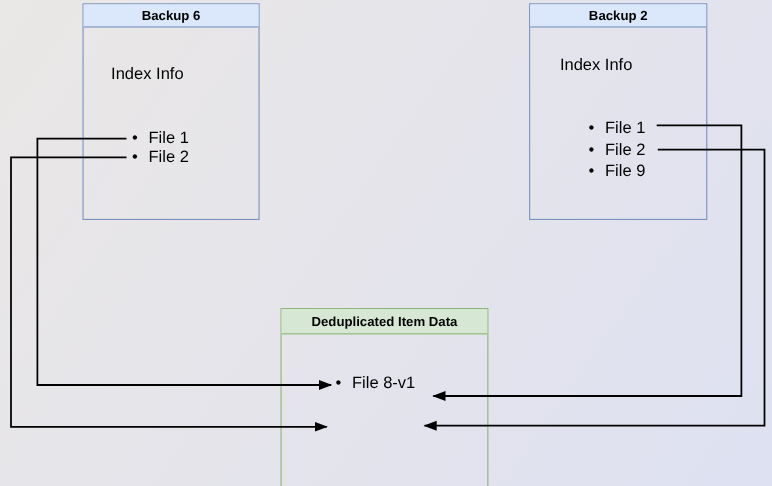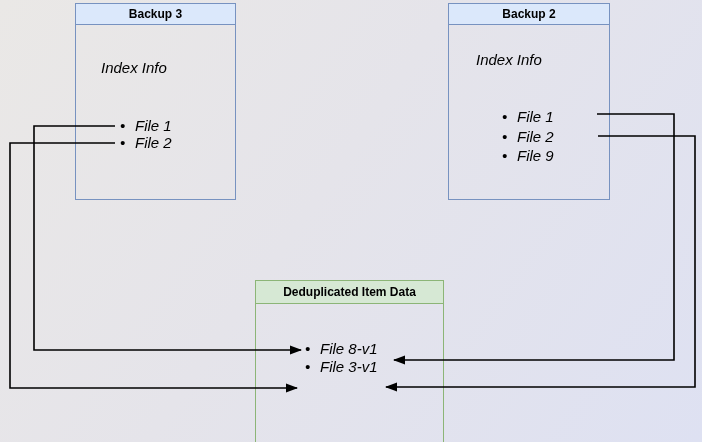--- a/index.html
+++ b/index.html
@@ -19,21 +19,20 @@
     background: linear-gradient(125deg, #eae8e6 0%, #e5e4ea 45%, #dee1f2 100%);
   }
   .node {
     position: absolute;
     box-sizing: border-box;
     background: transparent;
   }
   .node .body-area {
     position: absolute;
     inset: 0;
-    font-style: italic;
   }
   .node-header {
     box-sizing: border-box;
     width: 100%;
     text-align: center;
     font-weight: bold;
     font-size: 12px;
     color: #000;
     display: flex;
     align-items: center;
@@ -75,21 +74,21 @@
   ul.file-list li::before {
     content: "\2022";
     display: inline-block;
     width: 15px;
     font-size: 15px;
   }
   #backup1 { left: 75px; top: 3px; width: 161px; height: 197px; }
   #backup1 .subtitle { left: 25px; top: 55px; }
   #backup1 ul.file-list { left: 44px; top: 113px; line-height: 17px; }
 
-  #backup2 { left: 448px; top: 3px; width: 162px; height: 197px; }
+  #backup2 { left: 481px; top: 3px; width: 162px; height: 197px; }
   #backup2 .subtitle { left: 27px; top: 47px; }
   #backup2 ul.file-list { left: 53px; top: 103px; line-height: 19.5px; }
 
   #dedup { left: 255px; top: 280px; width: 189px; height: 197px; }
   #dedup ul.file-list { left: 49px; top: 59px; line-height: 17.5px; }
 
   svg.connectors {
     position: absolute;
     left: 0;
     top: 0;
@@ -102,21 +101,21 @@
     stroke-width: 1.6;
   }
 </style>
 </head>
 <body>
 
 <div class="canvas">
 
   <div class="node blue-box" id="backup1">
     <div class="node-header">
-      <span>Backup 3</span>
+      <span>Backup 6</span>
     </div>
     <div class="body-area">
       <div class="subtitle">Index Info</div>
       <ul class="file-list">
         <li>File 1</li>
         <li>File 2</li>
       </ul>
     </div>
   </div>
 
@@ -134,21 +133,20 @@
     </div>
   </div>
 
   <div class="node green-box" id="dedup">
     <div class="node-header">
       <span>Deduplicated Item Data</span>
     </div>
     <div class="body-area">
       <ul class="file-list">
         <li>File 8-v1</li>
-        <li>File 3-v1</li>
       </ul>
     </div>
   </div>
 
   <svg class="connectors" width="702" height="442" viewBox="0 0 702 442">
     <defs>
       <marker id="arrow" markerUnits="userSpaceOnUse" markerWidth="13" markerHeight="12" refX="11" refY="6" orient="auto">
         <path d="M0,1.5 L12,6 L0,10.5 Z" fill="#000"></path>
       </marker>
     </defs>

